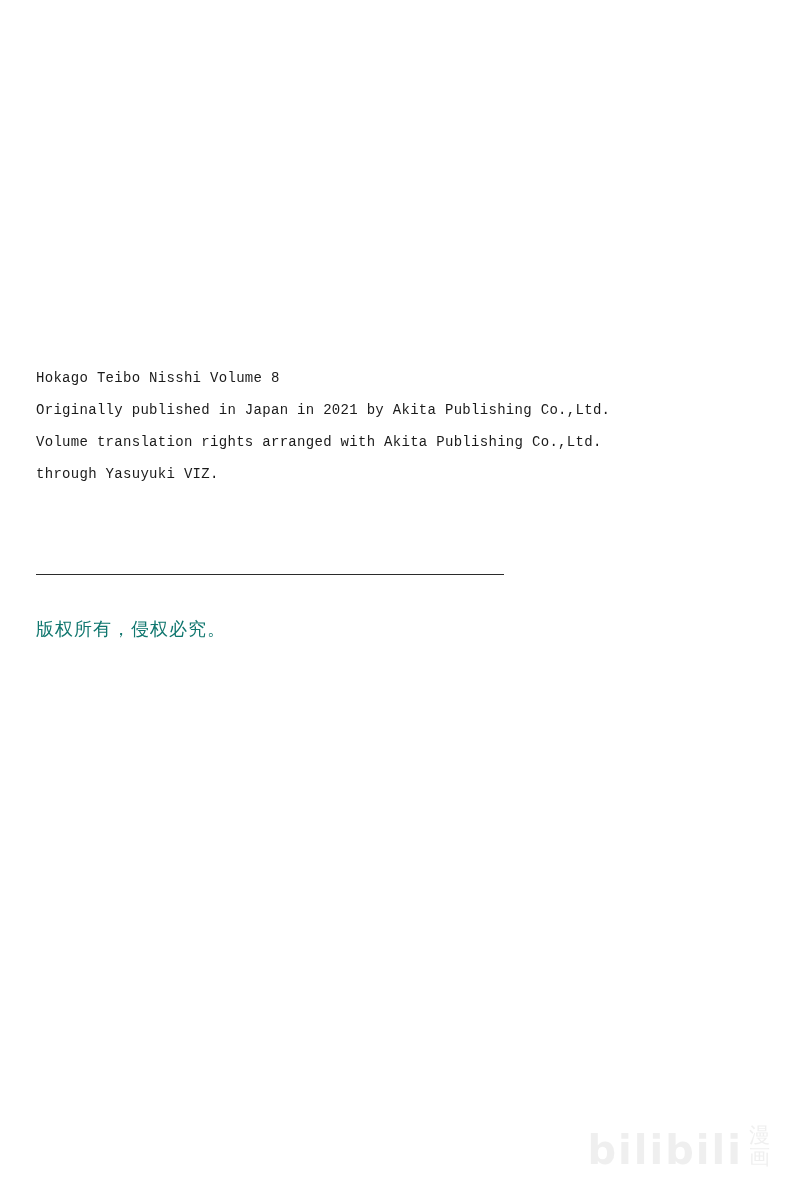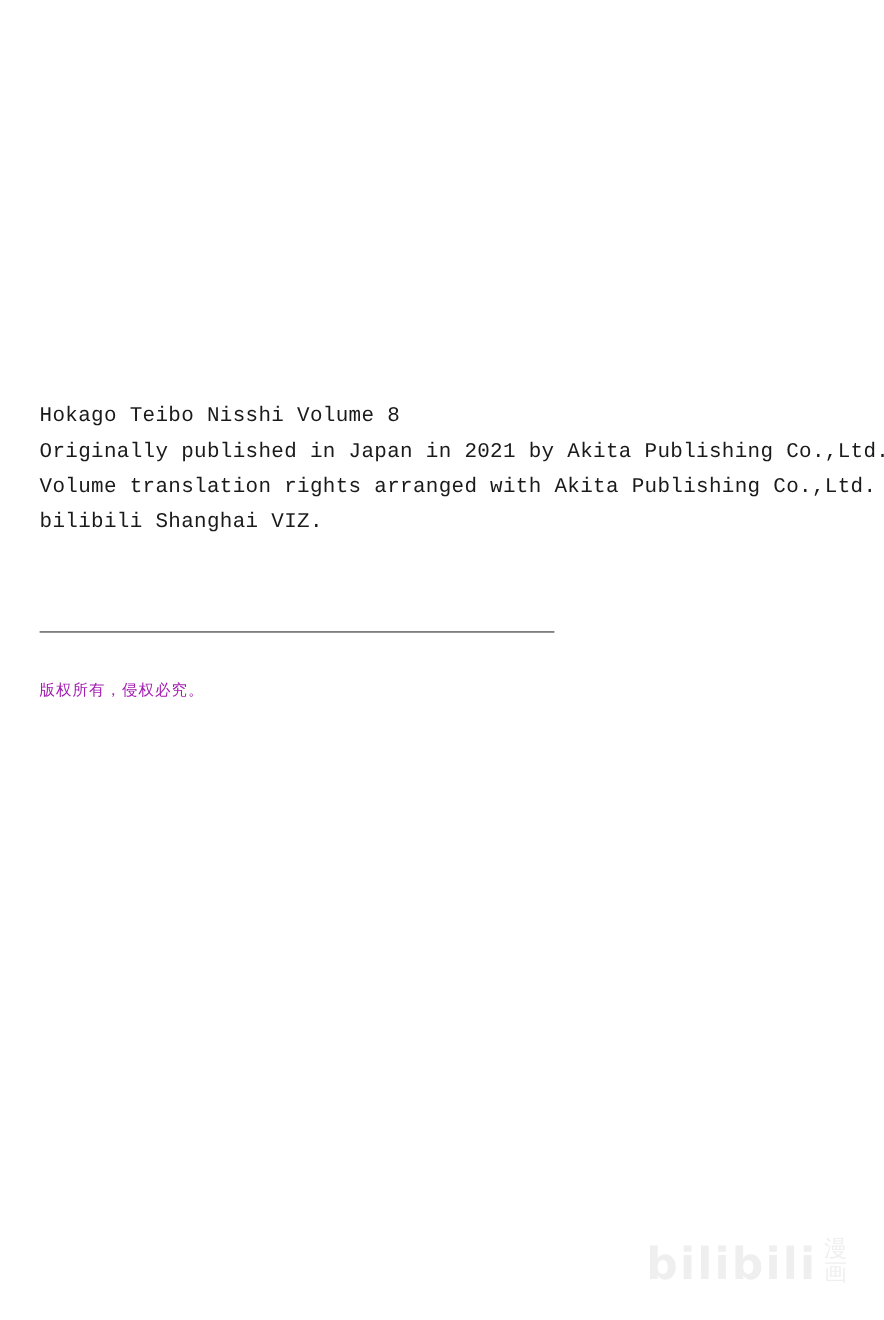--- a/index.html
+++ b/index.html
@@ -19,42 +19,42 @@
     inset: 0;
   }
   .copyright-block {
     position: absolute;
     left: 36px;
     top: 362px;
     width: 720px;
   }
   .copyright-line {
     font-family: "Liberation Mono", monospace;
-    font-size: 19px;
+    font-size: 14px;
     line-height: 32px;
     color: #1a1a1a;
     letter-spacing: 0.3px;
     white-space: pre;
   }
   .divider {
     position: absolute;
     left: 36px;
     top: 574px;
     width: 468px;
     height: 1px;
     background: #2b2b2b;
   }
   .rights-line {
     position: absolute;
     left: 36px;
     top: 612px;
     font-family: "Liberation Serif", "DejaVu Serif", serif;
-    font-size: 14px;
+    font-size: 18px;
     line-height: 34px;
-    color: #a21caf;
+    color: #0f766e;
     letter-spacing: 1px;
     white-space: pre;
   }
   .watermark {
     position: absolute;
     right: 34px;
     bottom: 30px;
     display: flex;
     align-items: flex-end;
     gap: 6px;
@@ -86,21 +86,21 @@
 </style>
 </head>
 <body>
 
 <div class="page">
 
   <div class="copyright-block">
     <div class="copyright-line">Hokago Teibo Nisshi Volume 8</div>
     <div class="copyright-line">Originally published in Japan in 2021 by Akita Publishing Co.,Ltd.</div>
     <div class="copyright-line">Volume translation rights arranged with Akita Publishing Co.,Ltd.</div>
-    <div class="copyright-line">bilibili Shanghai VIZ.</div>
+    <div class="copyright-line">through Yasuyuki VIZ.</div>
   </div>
 
   <div class="divider"></div>
 
   <div class="rights-line">版权所有，侵权必究。</div>
 
   <div class="watermark">
     <div class="watermark-logo">bilibili</div>
     <div class="watermark-cn">
       <span>漫</span>

